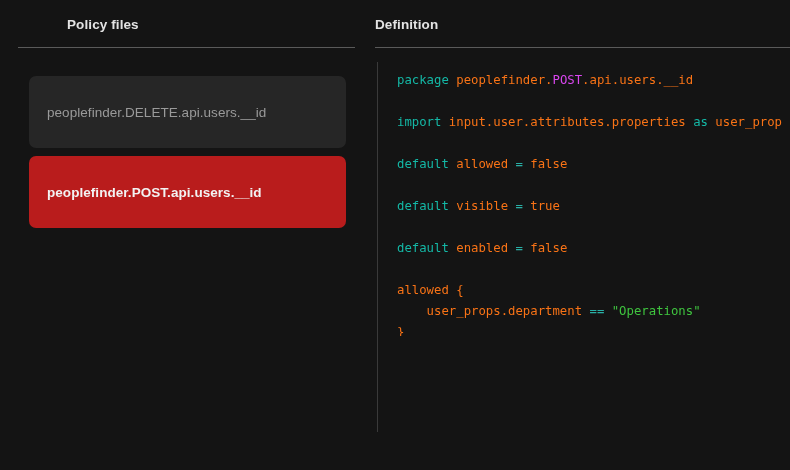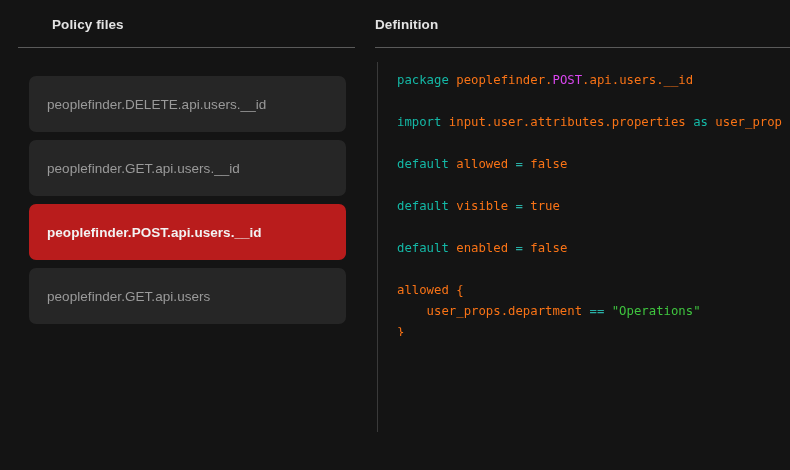--- a/index.html
+++ b/index.html
@@ -44,21 +44,21 @@
 
   .panel-title {
     position: absolute;
     top: 17px;
     font-size: 13.5px;
     font-weight: bold;
     letter-spacing: 0.1px;
     color: #e3e3e3;
     white-space: nowrap;
   }
-  .panel-left .panel-title { left: 4px; padding-left: 48px; }
+  .panel-left .panel-title { left: 19px; padding-left: 48px; }
   .panel-right .panel-title { left: 0px; }
 
   .panel-rule {
     position: absolute;
     top: 47px;
     height: 1px;
     background: #5a5a5a;
   }
   .panel-left .panel-rule { left: 18px; right: 20px; }
   .panel-right .panel-rule { left: 0px; right: 0px; }
@@ -82,21 +82,21 @@
     display: flex;
     flex-direction: column;
     gap: 8px;
     margin: 0;
     padding: 0;
     list-style: none;
   }
 
   .file-item {
     box-sizing: border-box;
-    height: 56px;
+    height: 72px;
     border-radius: 7px;
     background: #262626;
     color: #9a9a9a;
     display: flex;
     align-items: center;
     padding: 0 0 0 18px;
     font-size: 13.5px;
     letter-spacing: 0.05px;
     cursor: pointer;
     user-select: none;
@@ -153,28 +153,22 @@
   <section class="panel-left">
 
     <div class="panel-title">Policy files</div>
 
     <div class="panel-rule"></div>
 
     <ul class="file-list" id="file-list">
         <li class="file-item">
           <span class="file-item-label">peoplefinder.DELETE.api.users.__id</span>
         </li>
-        <li class="file-item">
-          <span class="file-item-label">peoplefinder.GET.api.users.__id</span>
-        </li>
         <li class="file-item selected" aria-selected="true">
           <span class="file-item-label">peoplefinder.POST.api.users.__id</span>
-        </li>
-        <li class="file-item">
-          <span class="file-item-label">peoplefinder.GET.api.users</span>
         </li>
       </ul>
 
   </section>
 
   <div class="v-divider"></div>
 
   <section class="panel-right">
 
     <div class="panel-title">Definition</div>

